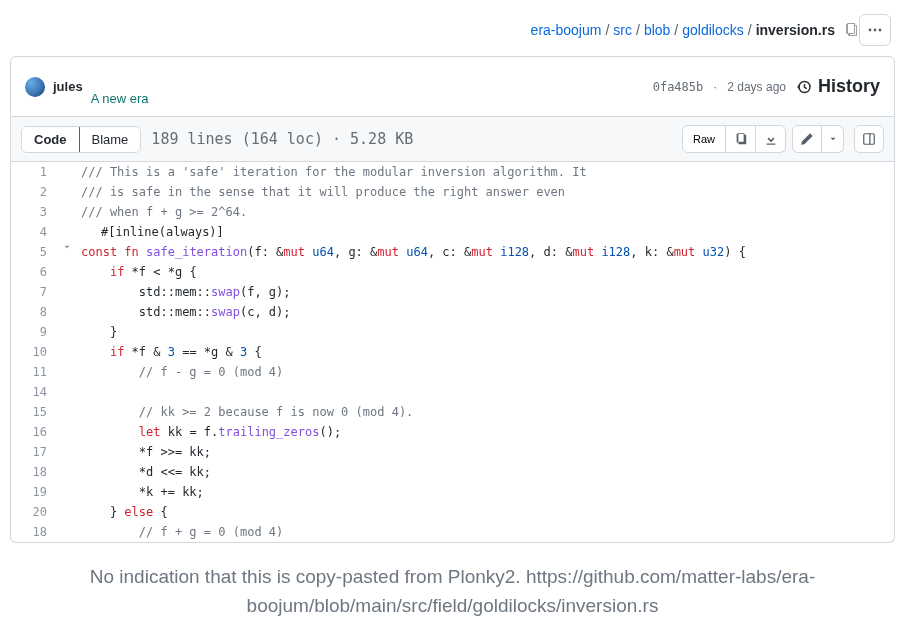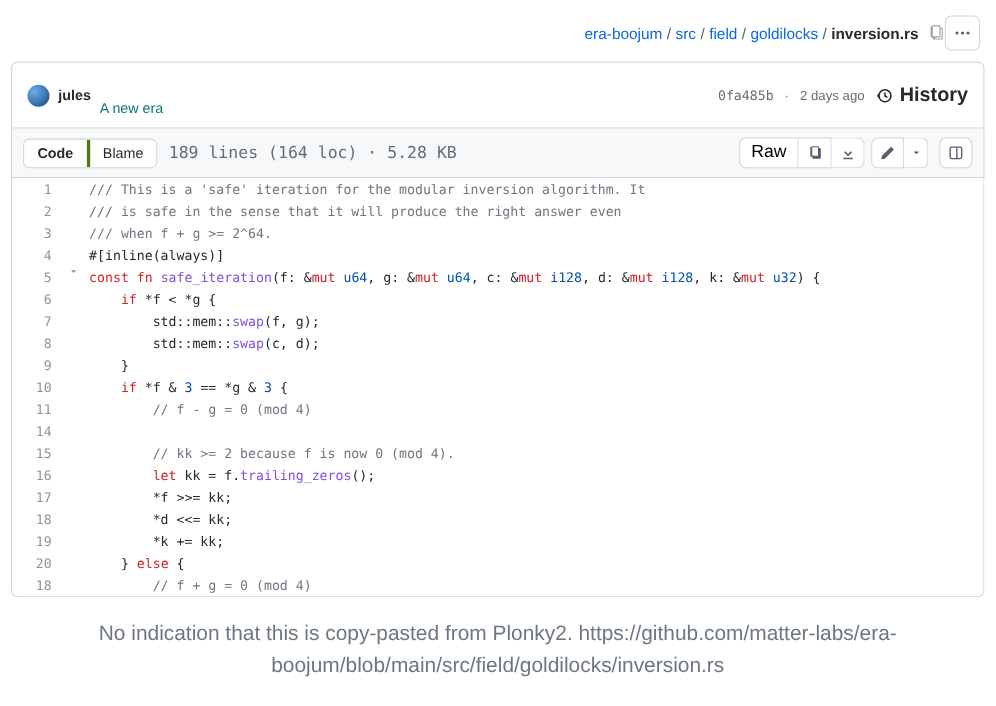--- a/index.html
+++ b/index.html
@@ -32,61 +32,61 @@
   .history-link { display: inline-flex; align-items: center; gap: 6px; color: #24292f; font-weight: 600; cursor: pointer; font-size: 18px; }
   .toolbar {
     border: 1px solid #d0d7de; border-top: none; background: #f6f8fa;
     display: flex; align-items: center; justify-content: space-between;
     padding: 8px 10px;
   }
   .toolbar-left { display: flex; align-items: center; gap: 10px; }
   .seg { display: inline-flex; border: 1px solid #d0d7de; border-radius: 6px; overflow: hidden; }
   .seg button { border: none; background: #fff; padding: 5px 12px; font-size: 13px; cursor: pointer; color: #24292f; }
   .seg button.active { background: #fff; font-weight: 600; }
-  .seg button + button { border-left: 3px solid #4d7c0f; }
+  .seg button + button { border-left: 1px solid #4d7c0f; }
   .file-info { color: #656d76; font-size: 15px; font-family: ui-monospace, SFMono-Regular, Menlo, monospace; }
   .toolbar-right { display: flex; align-items: center; gap: 6px; }
-  .raw-btn { border: 1px solid #d0d7de; background: #fff; border-radius: 6px 0 0 6px; padding: 4px 10px; font-size: 16px; font-weight: 500; cursor: pointer; }
+  .raw-btn { border: 1px solid #d0d7de; background: #fff; border-radius: 6px 0 0 6px; padding: 4px 10px; font-size: 11px; font-weight: 500; cursor: pointer; }
   .icon-btn { border: 1px solid #d0d7de; background: #fff; width: 30px; height: 28px; display: inline-flex; align-items: center; justify-content: center; cursor: pointer; color: #57606a; }
   .icon-btn.left-join { border-left: none; }
   .icon-btn.rb { border-radius: 0 6px 6px 0; }
   .icon-btn.single { border-radius: 6px; margin-left: 4px; }
   .pencil-group { display: inline-flex; }
   .pencil-group .icon-btn:first-child { border-radius: 6px 0 0 6px; }
   .pencil-group .icon-btn:last-child { border-radius: 0 6px 6px 0; border-left: none; width: 22px; }
   .code-area {
     border: 1px solid #d0d7de; border-top: none; border-radius: 0 0 6px 6px;
     background: #fff; font-family: ui-monospace, SFMono-Regular, "SF Mono", Menlo, Consolas, monospace;
     font-size: 12px; line-height: 20px; overflow: auto; max-height: 420px;
   }
   .code-row { display: flex; align-items: flex-start; }
   .lineno { width: 48px; text-align: right; color: #8c959f; padding-right: 12px; user-select: none; flex: 0 0 48px; }
   .gutter { width: 16px; flex: 0 0 16px; color: #8c959f; display: flex; align-items: center; justify-content: center; }
   .code { white-space: pre; padding-left: 6px; flex: 1; color: #24292f; }
   .c-comment { color: #6e7781; }
-  .c-attr { color: #24292f; }
+  .c-attr { color: #24292f; margin-left: 20px; }
   .c-key { color: #cf222e; }
   .c-fn { color: #8250df; }
   .c-type { color: #0550ae; }
   .c-num { color: #0550ae; }
   .footnote { text-align: center; color: #6e7781; font-size: 19px; line-height: 1.5; padding: 20px 30px 10px; }
   svg { display: inline-block; vertical-align: middle; }
 </style>
 </head>
 <body>
 
 <div class="container">
 
   <div class="breadcrumb-row">
     <div class="breadcrumb">
       <a href="#">era-boojum</a>
       <span class="sep">/</span>
       <a href="#">src</a>
       <span class="sep">/</span>
-      <a href="#">field</a>
+      <a href="#">blob</a>
       <span class="sep">/</span>
       <a href="#">goldilocks</a>
       <span class="sep">/</span>
       <span class="final">inversion.rs</span>
       <span class="copy-path">
         <svg width="16" height="16" viewBox="0 0 16 16" fill="currentColor">
             <path d="M4 2a1 1 0 0 1 1-1h6a1 1 0 0 1 1 1v1h1a1 1 0 0 1 1 1v9a1 1 0 0 1-1 1H6a1 1 0 0 1-1-1v-1H4a1 1 0 0 1-1-1V2zm1 0v9h6V2H5zm2 11v0h6V4h-1v7a1 1 0 0 1-1 1H7z" opacity=".6"></path>
           </svg>
       </span>
     </div>

